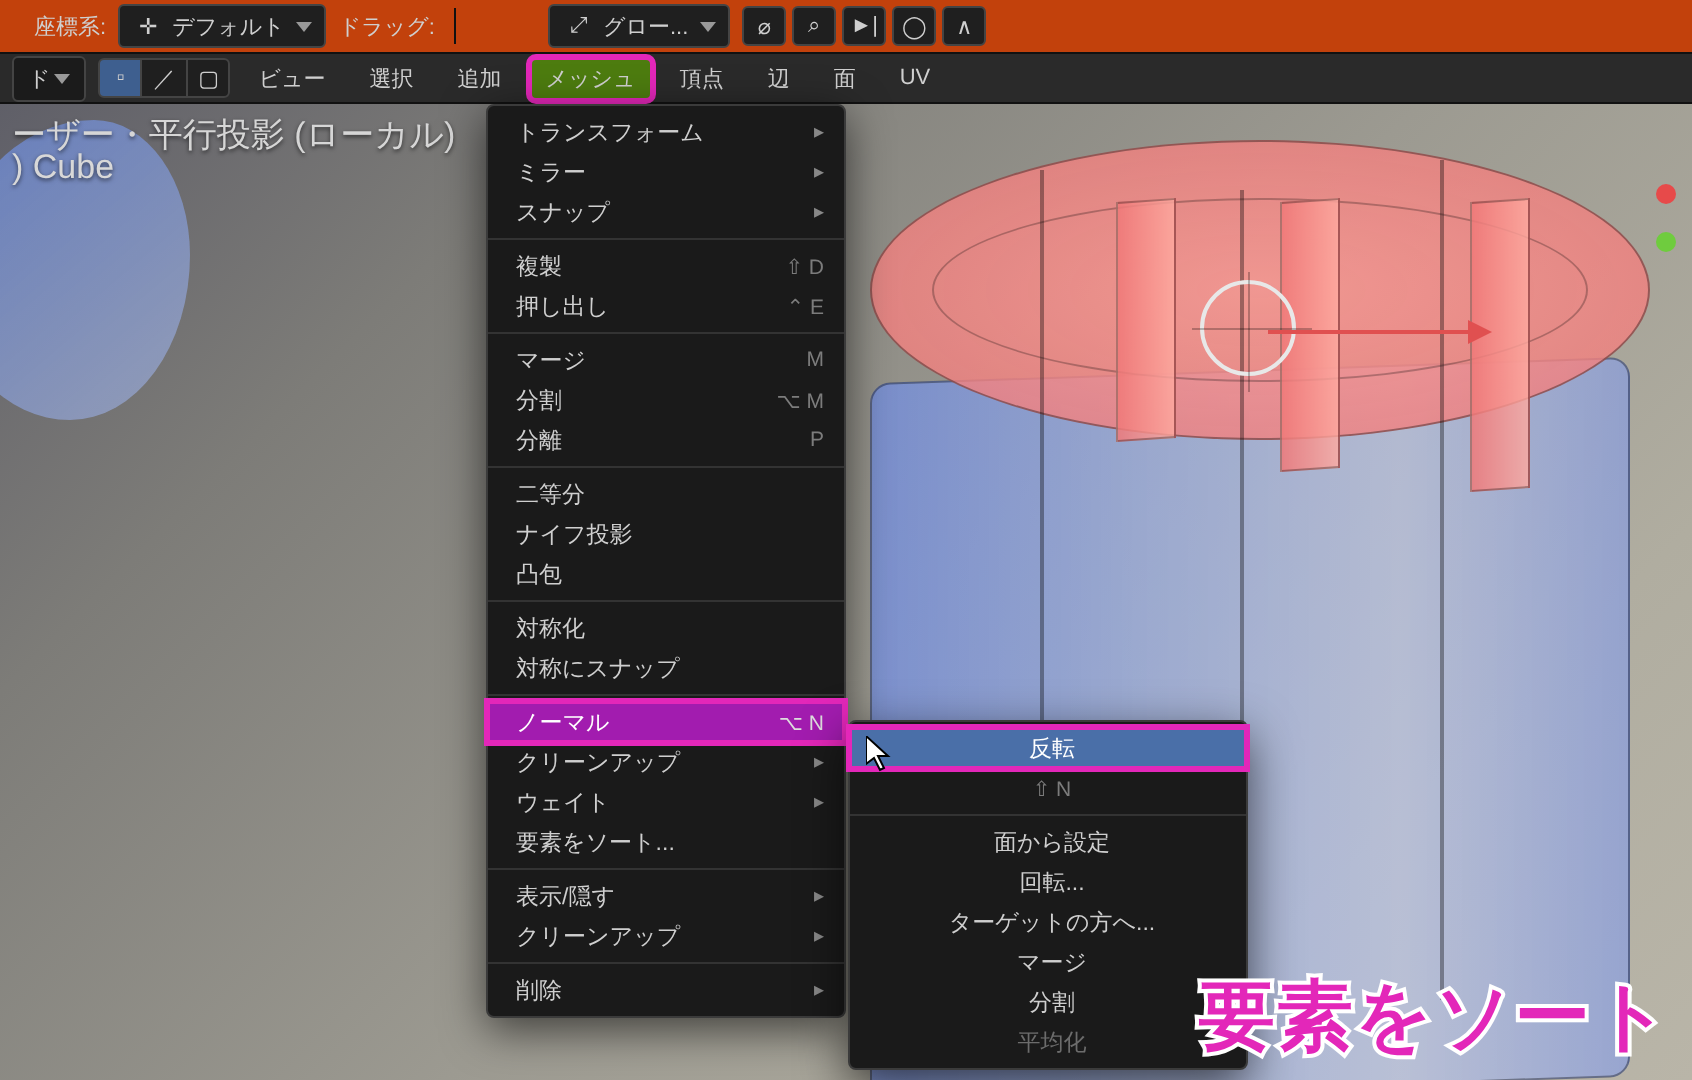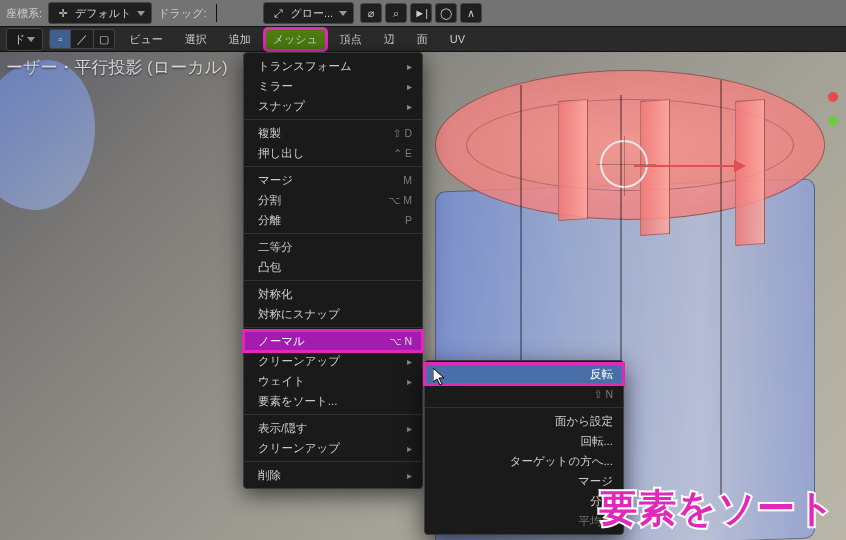--- a/index.html
+++ b/index.html
@@ -28,21 +28,21 @@
 .cursor3d::after{top:50%;left:-6px;height:1px;width:60px}
 .arrow-red{position:absolute;left:634px;top:165px;width:110px;height:2px;background:#e05050}
 .arrow-red::after{content:"";position:absolute;right:-2px;top:-5px;border-left:12px solid #e05050;border-top:6px solid transparent;border-bottom:6px solid transparent}
 
 
 .dot{position:absolute;width:10px;height:10px;border-radius:50%}
 .dot.red{right:8px;top:92px;background:#e74a4a}
 .dot.green{right:8px;top:116px;background:#6fcc3e}
 
 
-.header{position:absolute;left:0;top:0;right:0;height:26px;background:#737373;display:flex;align-items:center;color:#cfcfcf;font-size:11px;padding:0 6px;gap:6px}
+.header{position:absolute;left:0;top:0;right:0;height:26px;background:#c2410c;display:flex;align-items:center;color:#cfcfcf;font-size:11px;padding:0 17px;gap:6px}
 .ico{display:inline-flex;width:16px;height:16px;align-items:center;justify-content:center;color:#cfcfcf}
 .dd{display:flex;align-items:center;gap:4px;padding:2px 6px;background:#1f1f1f;border-radius:3px;border:1px solid #444}
 .caret{width:0;height:0;border-left:4px solid transparent;border-right:4px solid transparent;border-top:5px solid #999;margin-left:2px}
 .sep{width:1px;height:18px;background:#111;margin:0 4px}
 .icon-btn{width:22px;height:20px;border:1px solid #444;background:#1f1f1f;border-radius:3px;display:flex;align-items:center;justify-content:center;color:#cfcfcf;font-size:11px}
 .iconset{display:flex;gap:3px}
 
 .toolbar2{position:absolute;left:0;top:26px;right:0;height:26px;background:#2a2a2a;display:flex;align-items:center;color:#cfcfcf;font-size:11px;padding:0 6px;gap:6px;border-top:1px solid #111;border-bottom:1px solid #111}
 .tbtn{padding:3px 8px;border-radius:3px}
 .tbtn.sel{outline:3px solid #e327b9;outline-offset:-1px;background:#4d7c0f}
@@ -61,21 +61,21 @@
 .menu{position:absolute;left:243px;top:52px;width:180px;background:#1a1a1a;border:1px solid #3b3b3b;border-radius:4px;color:#cfcfcf;font-size:11.5px;padding:3px 0;box-shadow:0 6px 22px rgba(0,0,0,.6)}
 .menu .mi{display:flex;align-items:center;justify-content:space-between;padding:3px 10px 3px 14px;height:20px}
 .menu .mi .mk{color:#7c7c7c;font-size:10.5px}
 .menu .msep{height:1px;background:#333;margin:3px 0}
 .menu .mi .sub{color:#888;font-size:10px}
 .menu .mi.highlight{background:#a21caf;color:#fff;outline:3px solid #e327b9;outline-offset:-1px}
 .menu .mi.highlight .mk{color:#ddd}
 
 
 .submenu{position:absolute;left:424px;top:360px;width:200px;background:#1a1a1a;border:1px solid #3b3b3b;border-radius:4px;color:#cfcfcf;font-size:11.5px;padding:3px 0;box-shadow:0 8px 24px rgba(0,0,0,.65)}
-.submenu .mi{display:flex;align-items:center;justify-content:flex-end;padding:3px 10px 3px 14px;height:20px}
+.submenu .mi{display:flex;align-items:center;justify-content:center;padding:3px 10px 3px 14px;height:20px}
 .submenu .mi .mk{color:#7c7c7c;font-size:10.5px}
 .submenu .msep{height:1px;background:#333;margin:3px 0}
 .submenu .mi.hover{background:#4a6fa8;color:#fff;outline:3px solid #e327b9;outline-offset:-1px}
 
 
 .mouse{position:absolute;left:433px;top:368px;width:0;height:0}
 .mouse svg{position:absolute;left:0;top:0}
 
 
 .anno{position:absolute;right:10px;bottom:6px;font-size:38px;font-weight:800;color:#e327b9;-webkit-text-stroke:4px #fff;paint-order:stroke fill;letter-spacing:1px}
@@ -140,20 +140,21 @@
   <span class="tbtn">追加</span>
   <span class="tbtn sel">メッシュ</span>
   <span class="tbtn">頂点</span>
   <span class="tbtn">辺</span>
   <span class="tbtn">面</span>
   <span class="tbtn">UV</span>
 </div>
 
 <div class="overlay-text">
   <div>ーザー・平行投影 (ローカル)</div>
+  <div class="line2">) Cube</div>
 </div>
 
 <div class="menu">
   <div class="mi">
       <span>トランスフォーム</span>
       <span class="sub">▸</span>
     </div>
   <div class="mi">
       <span>ミラー</span>
       <span class="sub">▸</span>
@@ -180,20 +181,23 @@
       <span>分割</span>
       <span class="mk">⌥ M</span>
     </div>
   <div class="mi">
       <span>分離</span>
       <span class="mk">P</span>
     </div>
   <div class="msep"></div>
   <div class="mi">
       <span>二等分</span>
+    </div>
+  <div class="mi">
+      <span>ナイフ投影</span>
     </div>
   <div class="mi">
       <span>凸包</span>
     </div>
   <div class="msep"></div>
   <div class="mi">
       <span>対称化</span>
     </div>
   <div class="mi">
       <span>対称にスナップ</span>

